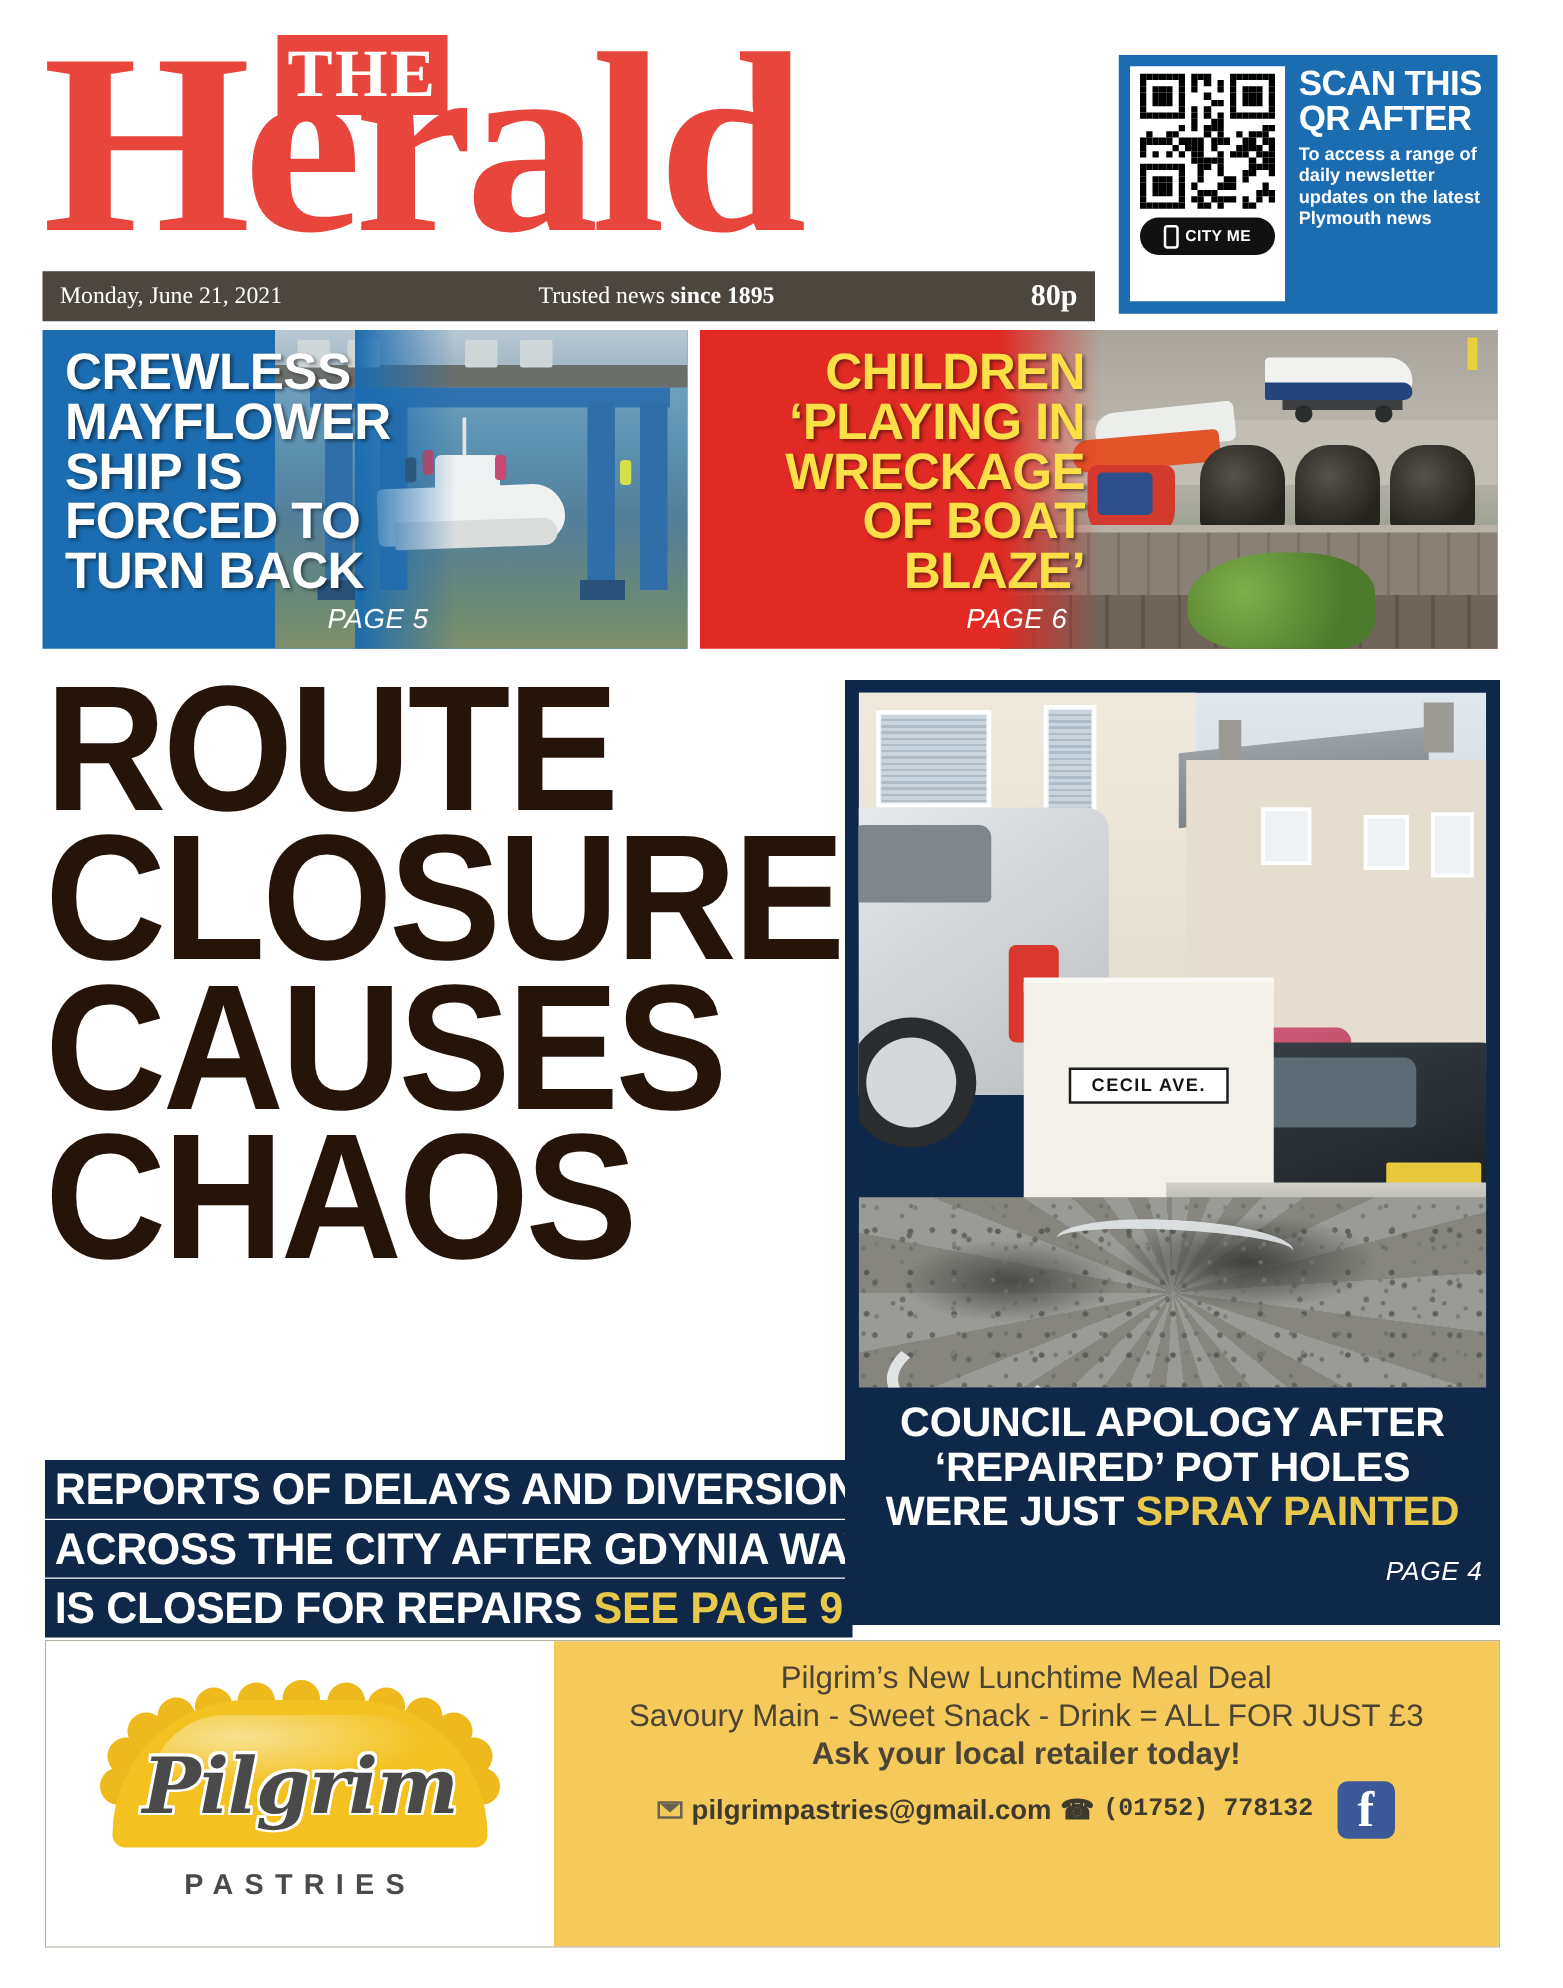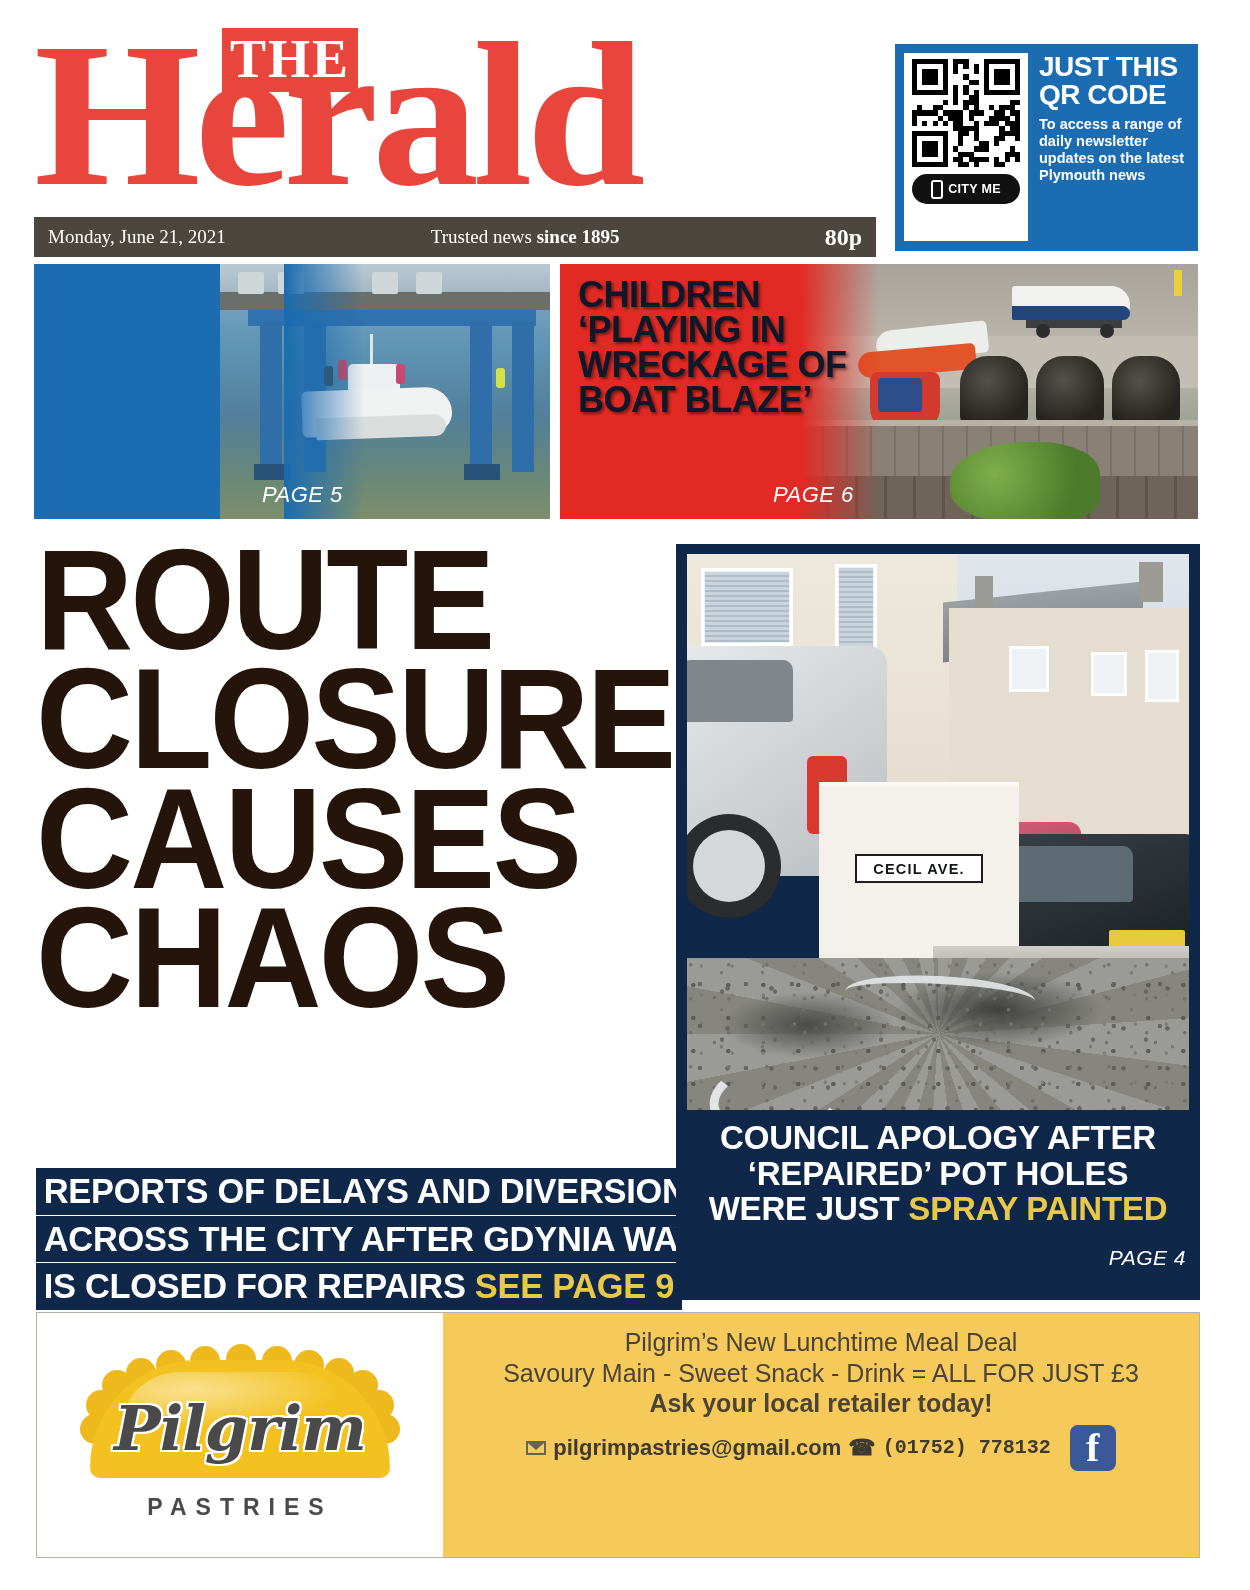--- a/index.html
+++ b/index.html
@@ -99,21 +99,21 @@
   }
   .teaser-left .fade  { left: 250px; background: linear-gradient(to right, #1b6cb0, rgba(27,108,176,0)); }
   .teaser-right .fade { left: 240px; background: linear-gradient(to right, #e02a23, rgba(224,42,35,0)); }
 
   .teaser .ttext {
     position: absolute; left: 18px; top: 14px; z-index: 3;
     font-weight: bold; line-height: 0.97; letter-spacing: -0.5px;
     text-shadow: 2px 2px 3px rgba(0,0,0,.45);
   }
   .teaser-left .ttext  { font-size: 41px; color: #ffffff; width: 300px; }
-  .teaser-right .ttext { font-size: 36px; color: #0f172a; width: 290px; }
+  .teaser-right .ttext { font-size: 41px; color: #fde047; width: 290px; text-align: right; }
   .teaser .pageref {
     position: absolute; z-index: 3; color: #ffffff;
     font-style: italic; font-size: 22px; letter-spacing: .5px;
   }
   .teaser-left .pageref  { left: 228px; top: 218px; }
   .teaser-right .pageref { left: 213px; top: 218px; }
 
   
   .ph-mayflower { background: linear-gradient(#8fb8cf 0%, #6f9fbd 18%, #5d93b4 34%, #527f9a 60%, #6e8a73 88%, #7d8f6c 100%); position:relative; }
   .ph-mayflower .skyline { position:absolute; left:0; right:0; top:0; height:36px; background:linear-gradient(#b9c9d4,#9fb3c0); }
@@ -764,21 +764,21 @@
           <i style="background: transparent;"></i>
           <i style="background: transparent;"></i>
           <i style="background: transparent;"></i>
         </div>
       <div class="scanme">
         <div class="ph"></div>
         <span>CITY ME</span>
       </div>
     </div>
     <div class="qrtext">
-      <div class="qh">JUST THIS QR CODE</div>
+      <div class="qh">SCAN THIS QR AFTER</div>
       <div class="qb">To access a range of daily newsletter updates on the latest Plymouth news</div>
     </div>
   </div>
 
   <div class="teaser teaser-left">
     <div class="photo ph-mayflower">
       <div class="skyline"></div>
       <div class="quay"></div>
       <div class="tank" style="left:18px"></div>
       <div class="tank" style="left:58px"></div>
@@ -794,20 +794,21 @@
       <div class="mast"></div>
       <div class="cabin"></div>
       <div class="hull"></div>
       <div class="hull2"></div>
       <div class="person" style="left:118px;top:96px;background:#d8435c"></div>
       <div class="person" style="left:104px;top:102px;background:#3b4a57"></div>
       <div class="person" style="left:176px;top:100px;background:#c84a73"></div>
       <div class="person" style="left:276px;top:104px;background:#d4e04a"></div>
     </div>
     <div class="fade"></div>
+    <div class="ttext">CREWLESS MAYFLOWER SHIP IS FORCED TO TURN BACK</div>
     <div class="pageref">PAGE 5</div>
   </div>
 
   <div class="teaser teaser-right">
     <div class="photo ph-boats">
       <div class="water"></div>
       <div class="slip"></div>
       <div class="buoy"></div>
       <div class="boatblue"></div>
       <div class="trailer"></div>

